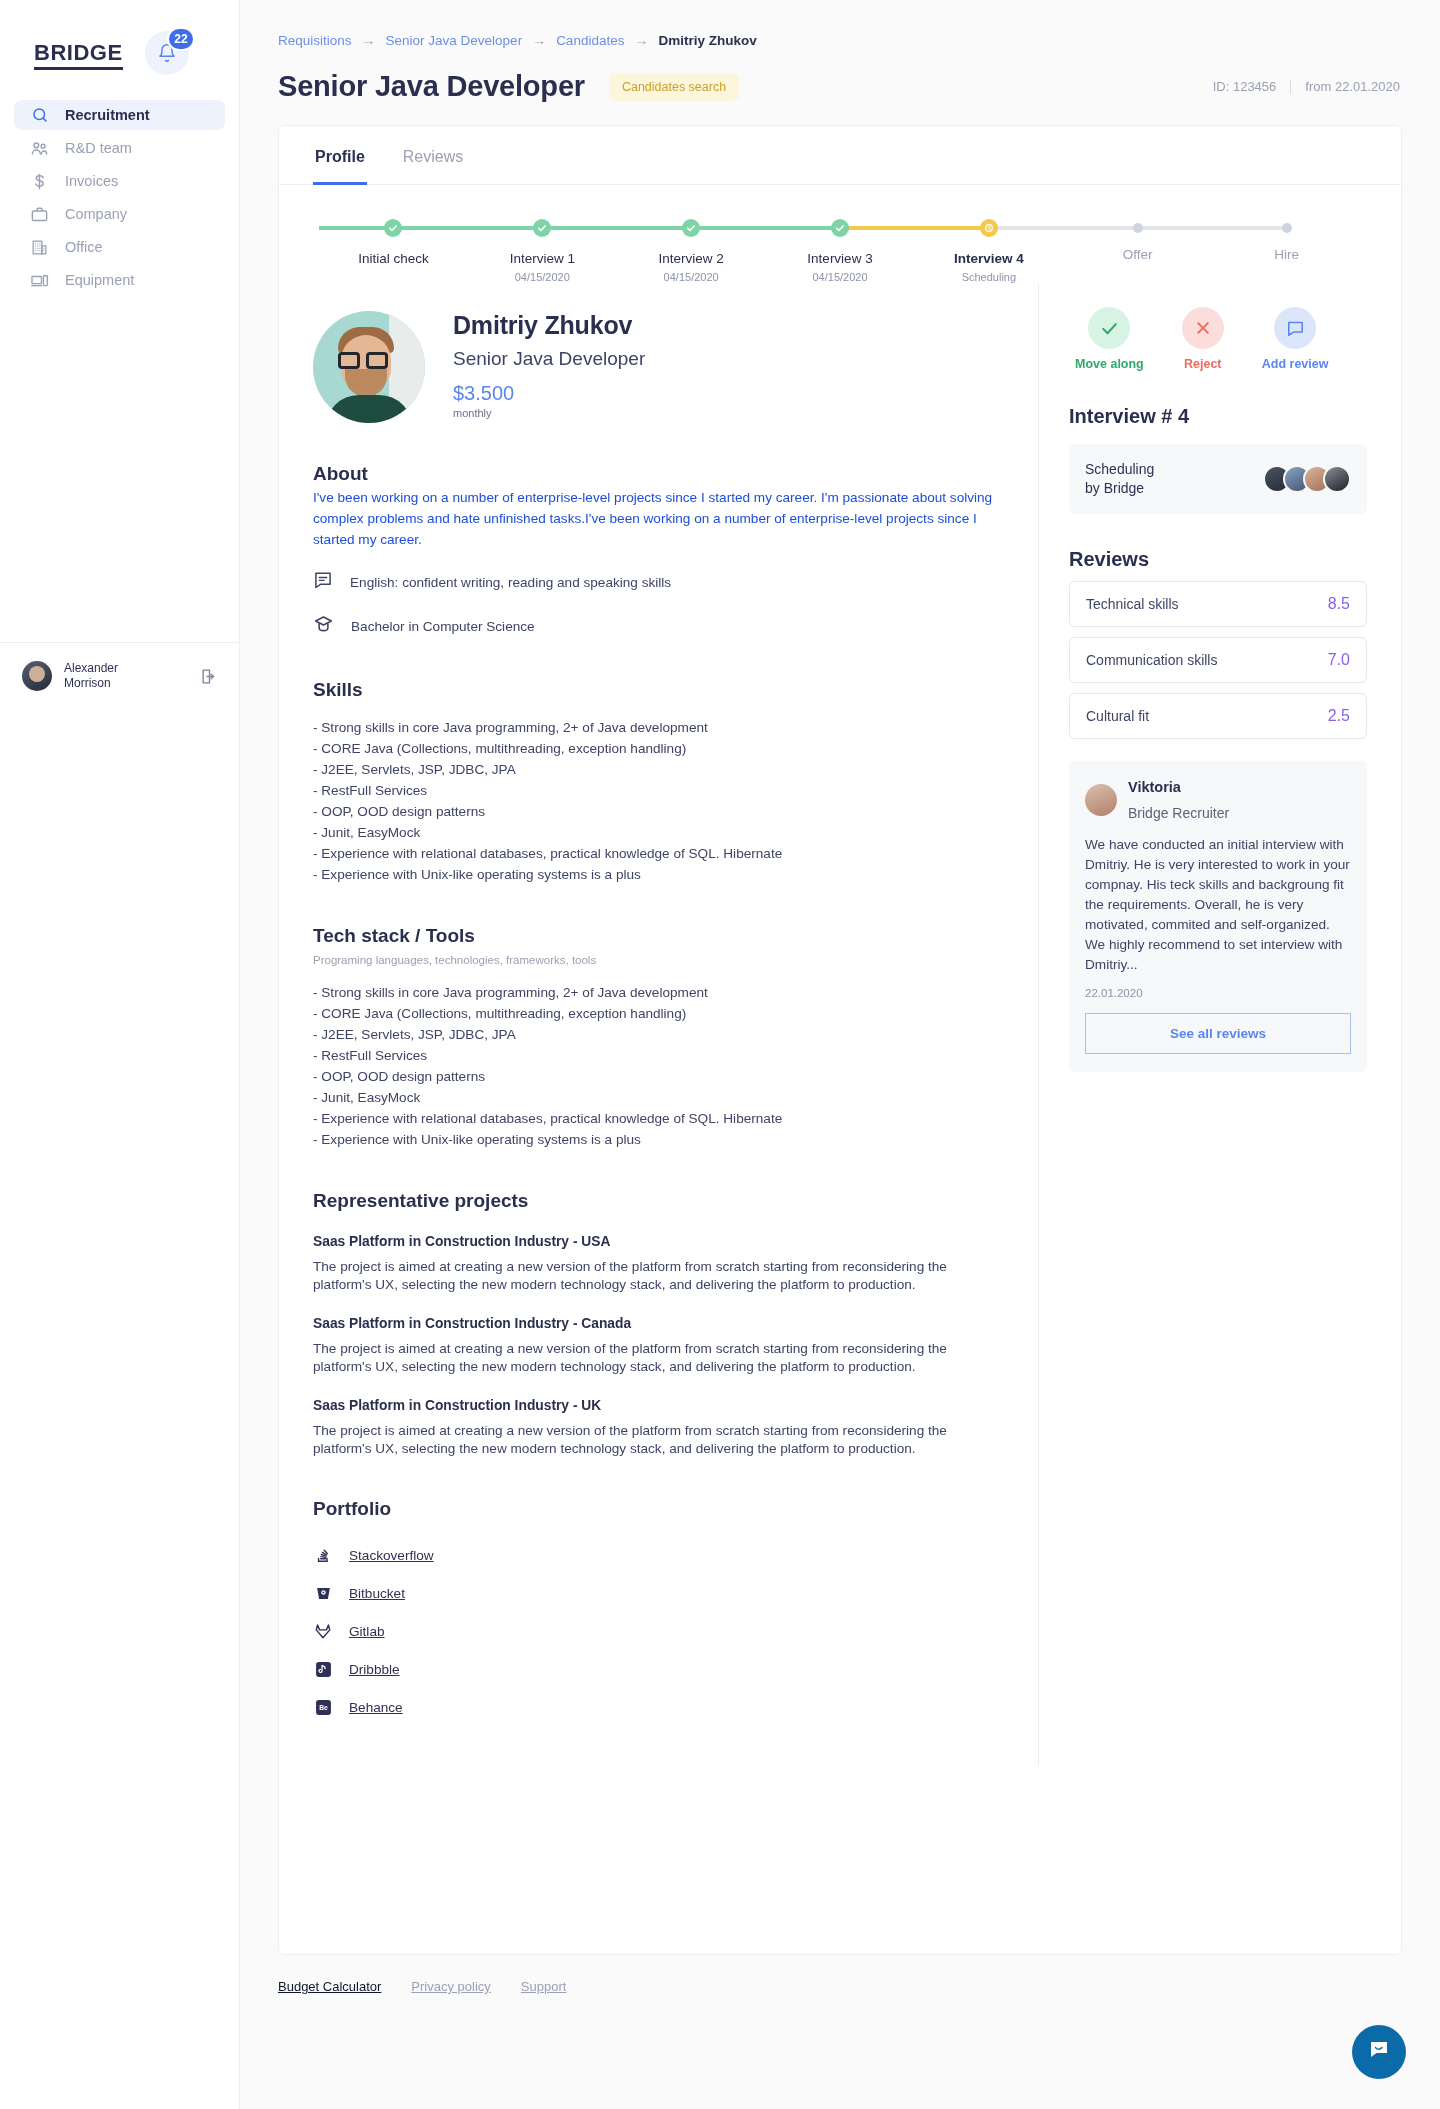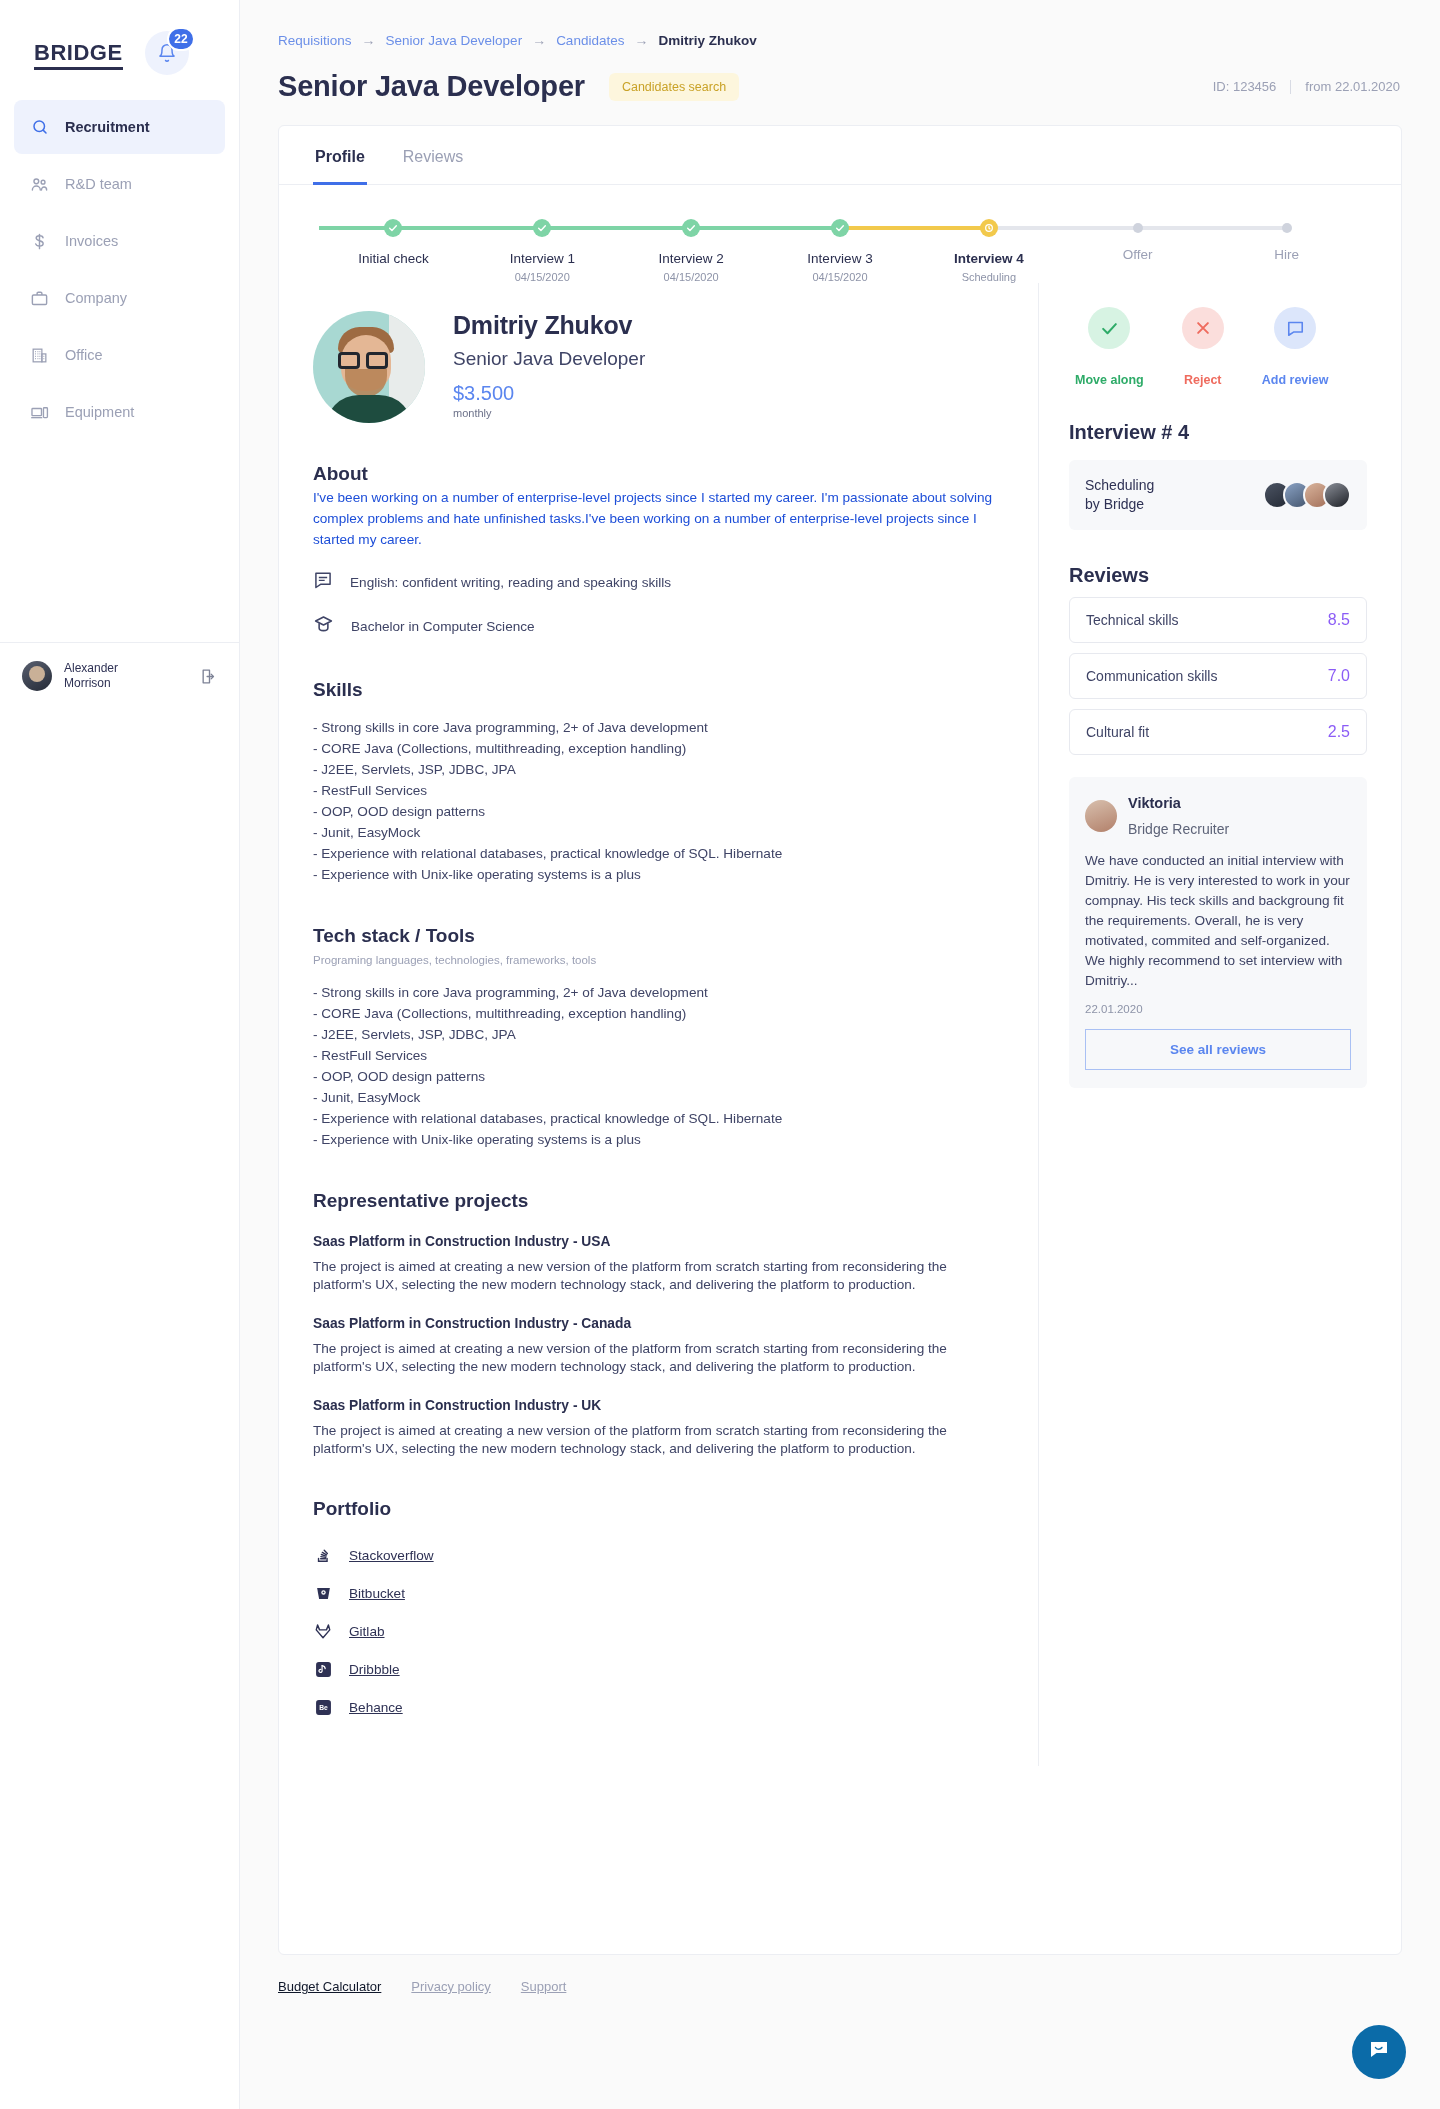--- a/index.html
+++ b/index.html
@@ -54,21 +54,21 @@
     position: absolute; top: -4px; right: -6px;
     min-width: 24px; height: 24px; padding: 0 5px;
     border-radius: 12px; background: #3f6fe8; color: #fff;
     font-size: 12px; font-weight: bold;
     display: flex; align-items: center; justify-content: center;
     border: 2px solid #fff;
   }
   .nav { margin-top: 22px; padding: 0 14px; }
   .nav-item {
     display: flex; align-items: center; gap: 16px;
-    height: 54px; padding: 0 16px;
+    height: 30px; padding: 0 16px;
     border-radius: 8px;
     color: #9ba0b5; font-size: 14.5px;
     margin-bottom: 3px;
     cursor: pointer;
   }
   .nav-item .ico { width: 19px; height: 19px; display:flex; align-items:center; justify-content:center; }
   .nav-item.active { background: #eef2fd; color: #2b2f4f; font-weight: bold; }
   .nav-item.active .ico svg { stroke: #3f6fe8; }
   .nav-item .ico svg { stroke: #9ba0b5; }
 
@@ -198,21 +198,21 @@
   .pf-icon { width: 20px; height: 20px; display:flex;align-items:center;justify-content:center;}
   .pf-link { font-size: 13.6px; color: #2e3154; text-decoration: underline; }
 
   
   .actions { display: flex; gap: 38px; padding-left: 6px; }
   .action { text-align: center; cursor: pointer; }
   .action .circ {
     width: 42px; height: 42px; border-radius: 50%;
     display: flex; align-items: center; justify-content: center; margin: 0 auto;
   }
-  .action .lbl { margin-top: 24px; font-size: 12.5px; font-weight: bold; }
+  .action .lbl { margin-top: 8px; font-size: 12.5px; font-weight: bold; }
   .a-green .circ { background: #d7f3e3; } .a-green .lbl { color: #2eab68; }
   .a-red .circ { background: #fbdedc; } .a-red .lbl { color: #ef6b5e; }
   .a-blue .circ { background: #dce6fb; } .a-blue .lbl { color: #5b86ef; }
 
   h3.sec { font-size: 20px; font-weight: bold; color: #2b2f4f; margin-top: 34px; }
   .sched-box {
     margin-top: 16px; background: #f7f8fa; border-radius: 6px;
     padding: 16px 16px; display: flex; align-items: center; justify-content: space-between;
   }
   .sched-txt { font-size: 14px; line-height: 19px; color: #2e3154; }

